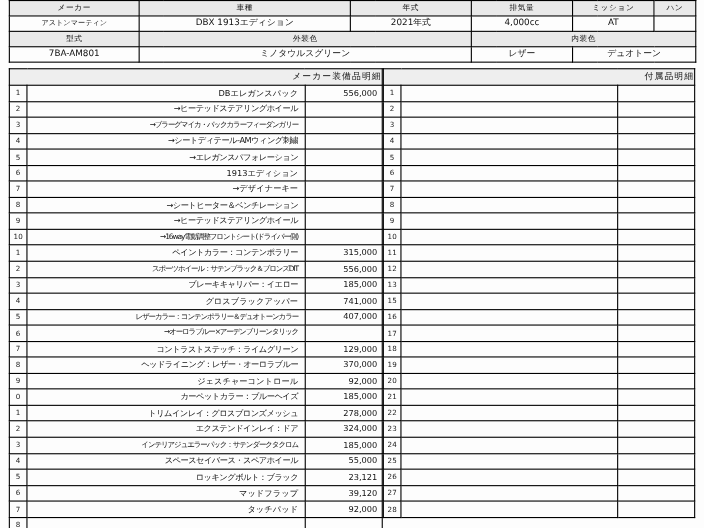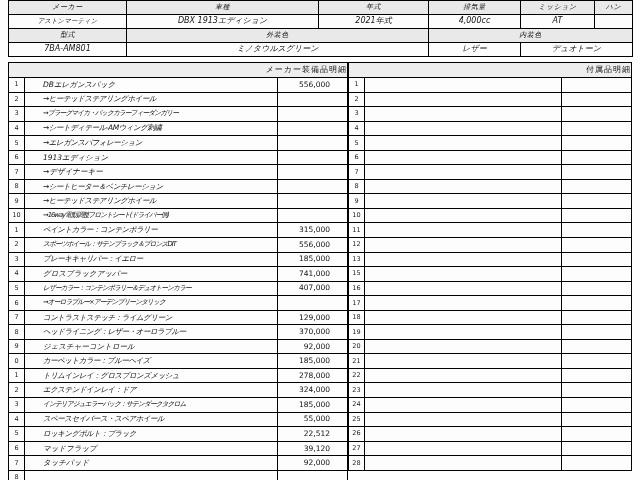--- a/index.html
+++ b/index.html
@@ -41,21 +41,20 @@
     line-height: 1.05;
     vertical-align: middle;
     white-space: nowrap;
     overflow: hidden;
   }
 
   
   .hdr {
     width: 624px;
     margin: 0;
-    font-style: italic;
   }
   .hdr td {
     height: 13px;
     text-align: center;
   }
   .hdr .lbl {
     background: #e9e9e9;
     font-size: 7px;
     letter-spacing: 0.5px;
   }
@@ -88,29 +87,28 @@
     height: 14px;
     letter-spacing: 1px;
   }
   .num {
     width: 16px;
     text-align: center;
     font-size: 6.5px;
     color: #222;
   }
   .desc {
-    text-align: left;
+    text-align: right;
     font-size: 7.5px;
-    padding: 0 18px;
-    font-style: italic;
+    padding: 0 6px;
   }
   .price {
     width: 70px;
     text-align: right;
-    padding-right: 17px;
+    padding-right: 4px;
     font-size: 7.5px;
   }
   .tight { letter-spacing: -0.5px; }
   .xtight { letter-spacing: -1px; font-size: 6.8px; margin-top: 16px; }
 </style>
 </head>
 <body>
 
 <div class="page">
   <div class="sheet">
@@ -288,21 +286,21 @@
                 <td class="price">185,000</td>
               </tr>
           <tr>
                 <td class="num">4</td>
                 <td class="desc tight">スペースセイバース・スペアホイール</td>
                 <td class="price">55,000</td>
               </tr>
           <tr>
                 <td class="num">5</td>
                 <td class="desc tight">ロッキングボルト：ブラック</td>
-                <td class="price">22,512</td>
+                <td class="price">23,121</td>
               </tr>
           <tr>
                 <td class="num">6</td>
                 <td class="desc">マッドフラップ</td>
                 <td class="price">39,120</td>
               </tr>
           <tr>
                 <td class="num">7</td>
                 <td class="desc">タッチパッド</td>
                 <td class="price">92,000</td>

